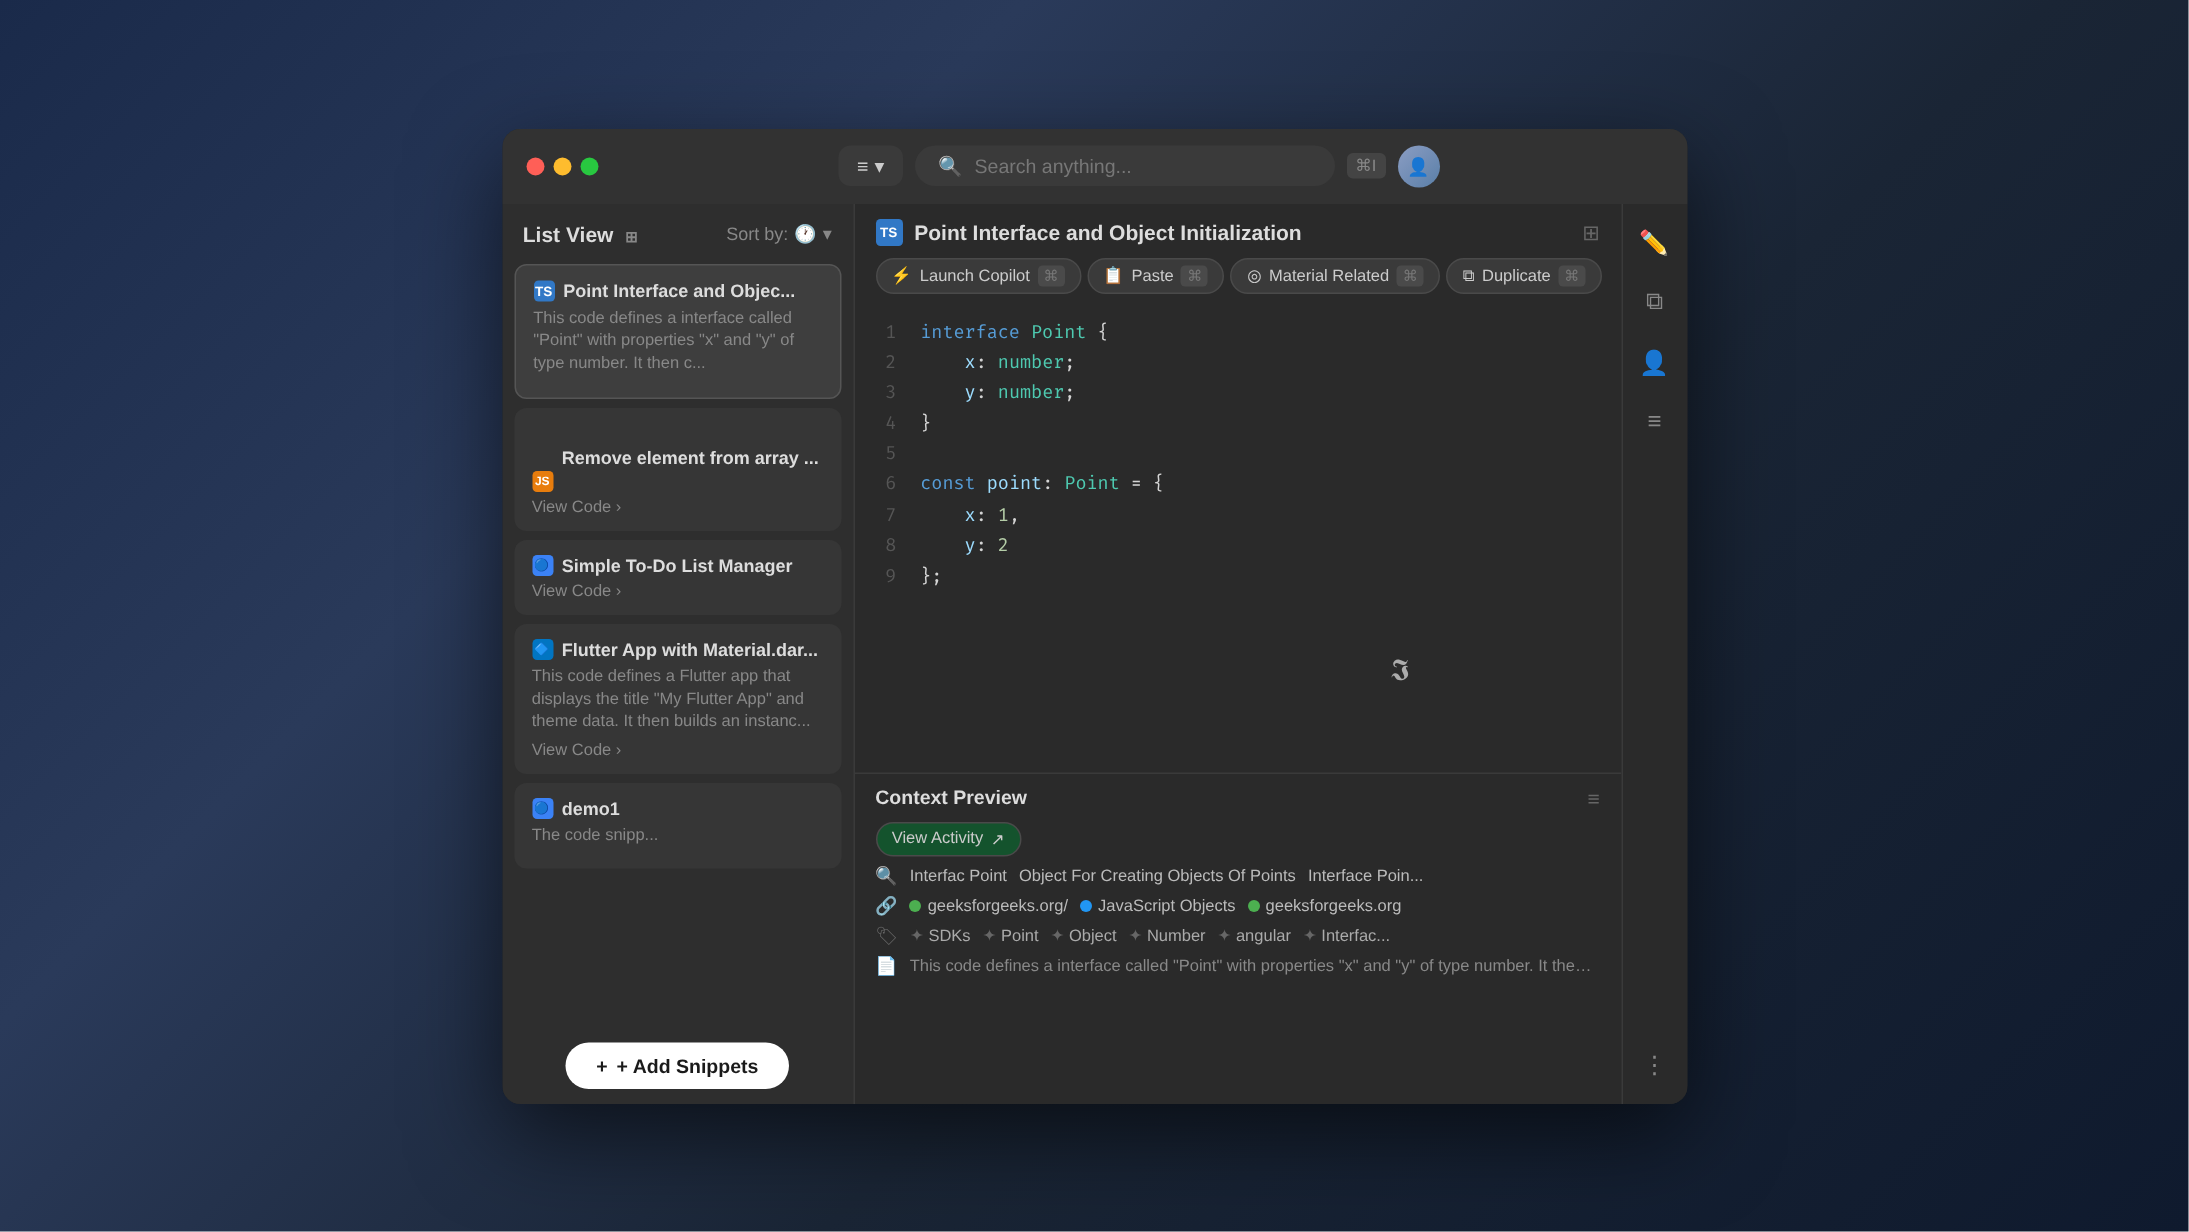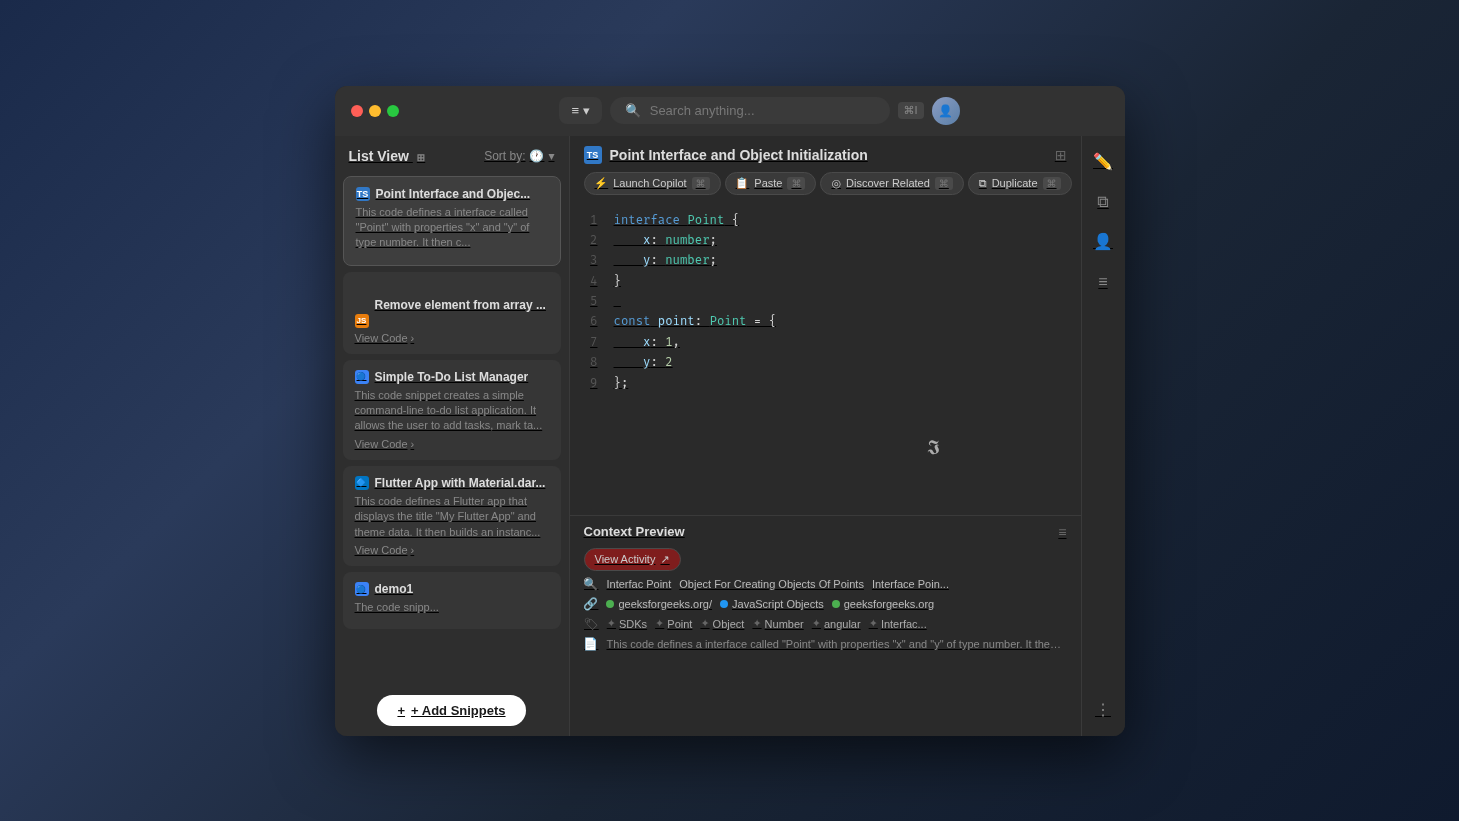--- a/index.html
+++ b/index.html
@@ -100,21 +100,20 @@
       align-items: center;
       justify-content: center;
       color: #fff;
       font-size: 12px;
     }
     
     .main-content {
       display: flex;
       flex: 1;
       overflow: hidden;
-      text-decoration: underline;
     }
     
     .sidebar {
       width: 235px;
       background: #2e2e2e;
       border-right: 1px solid #3a3a3a;
       display: flex;
       flex-direction: column;
       overflow: hidden;
       flex-shrink: 0;
@@ -323,21 +322,21 @@
     }
     .context-body {
       flex: 1;
       overflow: hidden;
       padding: 0 14px;
       display: flex;
       flex-direction: column;
       gap: 6px;
     }
     .view-activity-btn {
-      background: #7f1d1d;
+      background: #14532d;
       border: 1px solid #4a4a4a;
       border-radius: 16px;
       padding: 4px 10px;
       font-size: 11px;
       color: #ccc;
       cursor: pointer;
       display: flex;
       align-items: center;
       gap: 5px;
       white-space: nowrap;
@@ -495,21 +494,20 @@
             <span>View Code</span>
             <span>›</span>
           </div>
         </div>
 
         <div class="sidebar-item">
           <div class="sidebar-item-title">
             <span class="item-icon" style="background:#3b82f6;font-size:8px;">🔵</span>
             <span>Simple To-Do List Manager</span>
           </div>
-          <div class="sidebar-item-desc">This code snippet creates a simple command-line to-do list application. It allows the user to add tasks, mark ta...</div>
           <div class="view-code-btn">
             <span>View Code</span>
             <span>›</span>
           </div>
         </div>
 
         <div class="sidebar-item">
           <div class="sidebar-item-title">
             <span class="item-icon dart" style="font-size:8px;">🔷</span>
             <span>Flutter App with Material.dar...</span>
@@ -555,21 +553,21 @@
             <span>Launch Copilot</span>
             <span style="background:#4a4a4a;border-radius:3px;padding:1px 4px;font-size:10px;color:#777;">⌘</span>
           </button>
           <button class="action-btn">
             <span>📋</span>
             <span>Paste</span>
             <span style="background:#4a4a4a;border-radius:3px;padding:1px 4px;font-size:10px;color:#777;">⌘</span>
           </button>
           <button class="action-btn">
             <span>◎</span>
-            <span>Discover Related</span>
+            <span>Material Related</span>
             <span style="background:#4a4a4a;border-radius:3px;padding:1px 4px;font-size:10px;color:#777;">⌘</span>
           </button>
           <button class="action-btn">
             <span>⧉</span>
             <span>Duplicate</span>
             <span style="background:#4a4a4a;border-radius:3px;padding:1px 4px;font-size:10px;color:#777;">⌘</span>
           </button>
         </div>
 
         <div class="code-area">

